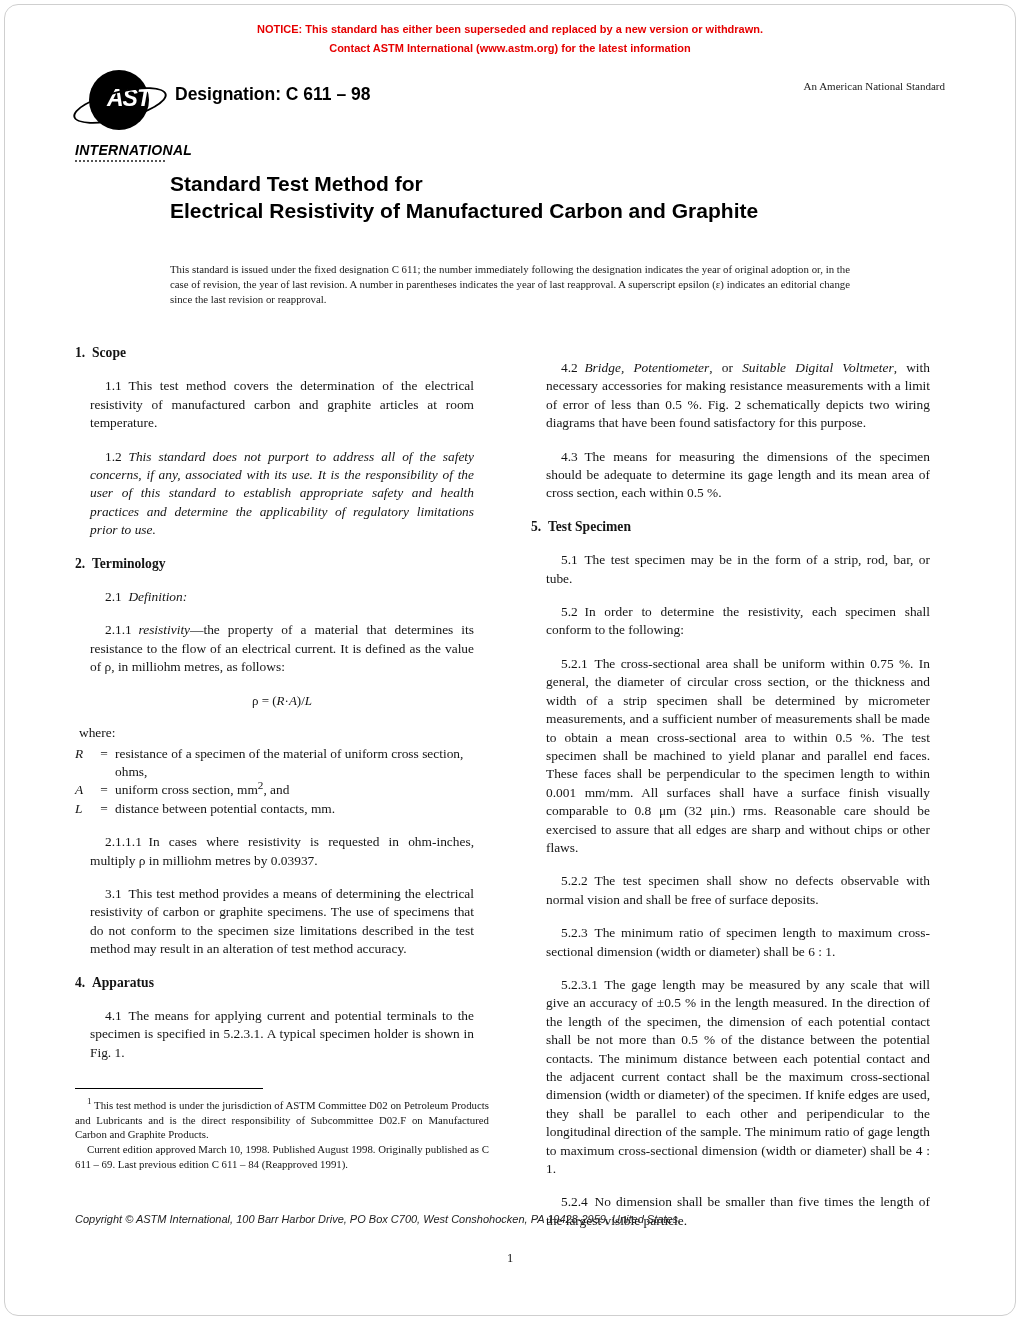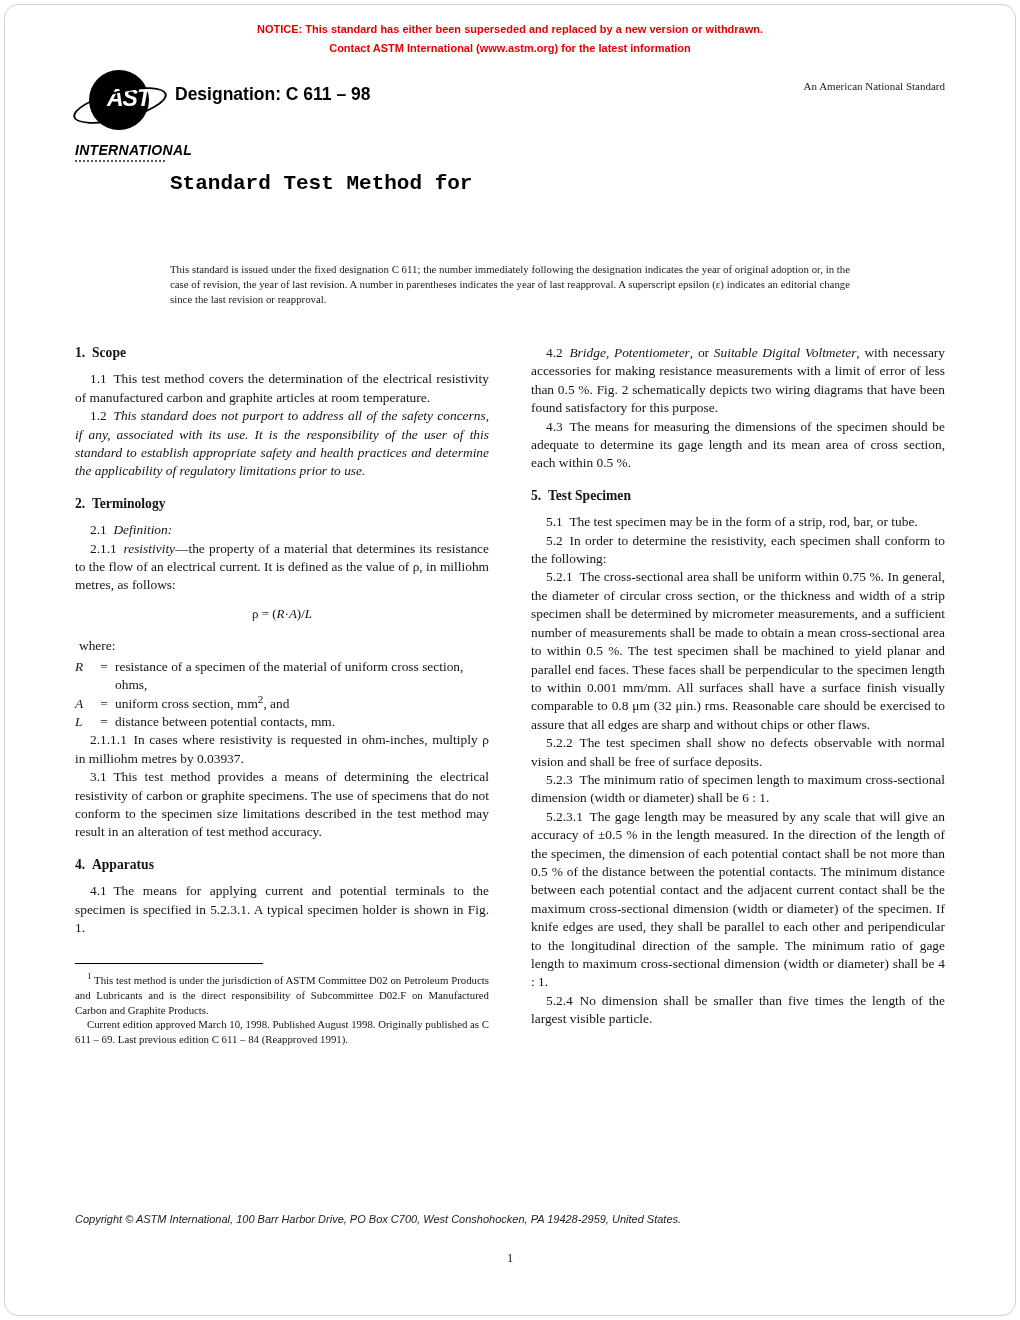--- a/index.html
+++ b/index.html
@@ -38,35 +38,35 @@
     border-bottom:2px dotted #555; padding-bottom:2px;
   }
   .designation {
     margin-left:100px; padding-top:18px;
     font-family:"Liberation Sans", sans-serif; font-weight:bold; font-size:17.5px; color:#000;
   }
   .std-note { position:absolute; right:0; top:14px; font-size:11px; color:#222; }
   
   .title-block {
     position:absolute; top:170px; left:170px; right:75px;
-    font-family:Liberation Mono, monospace; font-weight:bold;
+    font-family:Liberation Sans, sans-serif; font-weight:bold;
     font-size:21px; line-height:27px; color:#000;
   }
   .title-block sup { font-size:12px; }
   
   .preamble {
     position:absolute; top:262px; left:170px; width:680px;
     font-size:10.8px; line-height:15.2px; text-align:justify; color:#1a1a1a;
   }
   
   .columns { position:absolute; top:344px; left:75px; width:870px; display:flex; gap:42px; }
   .col { width:420px; font-size:13.4px; line-height:18.4px; text-align:justify; }
   .sec { font-size:13.6px; font-weight:bold; margin:14px 0 8px 0; text-align:left; }
   .sec.first { margin-top:0; }
-  .p { margin:0; text-indent:15px; }
+  .p { margin:15px; text-indent:15px; }
   .it { font-style:italic; }
   .formula { text-align:center; text-indent:0; margin:10px 0 14px 0; font-size:13px; }
   .where-label { margin:2px 0 2px 0; text-indent:4px; }
   .where-row { display:grid; grid-template-columns:18px 22px 1fr; text-align:left; }
   .where-term { font-style:italic; }
   .where-eq { text-align:center; }
   sup { line-height:0; }
   
   .fnote { margin-top:26px; font-size:10.8px; line-height:14.6px; }
   .fnote-rule { width:188px; height:0; border-top:1.2px solid #000; margin:0 0 9px 0; }
@@ -97,20 +97,21 @@
         <div class="logo-orbit"></div>
       </div>
       <div class="logo-sub">INTERNATIONAL</div>
     </div>
     <div class="designation">Designation: C 611 – 98</div>
     <div class="std-note">An American National Standard</div>
   </div>
 
   <div class="title-block">
     <div>Standard Test Method for</div>
+    <div>Electrical Resistivity of Manufactured Carbon and Graphite</div>
   </div>
 
   <div class="preamble">This standard is issued under the fixed designation C 611; the number immediately following the designation indicates the year of original adoption or, in the case of revision, the year of last revision. A number in parentheses indicates the year of last reapproval. A superscript epsilon (ε) indicates an editorial change since the last revision or reapproval.</div>
 
   <div class="columns">
 
     <div class="col">
       <div class="sec first">1. Scope</div>
       <p class="p">1.1 This test method covers the determination of the electrical resistivity of manufactured carbon and graphite articles at room temperature.</p>
       <p class="p"><span>1.2 </span><span class="it">This standard does not purport to address all of the safety concerns, if any, associated with its use. It is the responsibility of the user of this standard to establish appropriate safety and health practices and determine the applicability of regulatory limitations prior to use.</span></p>

